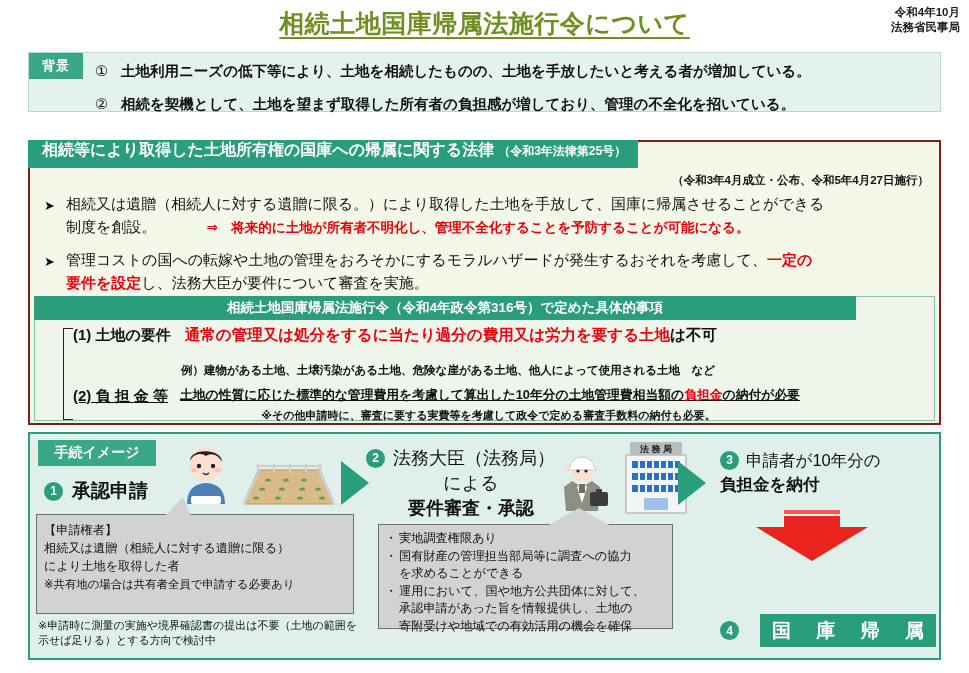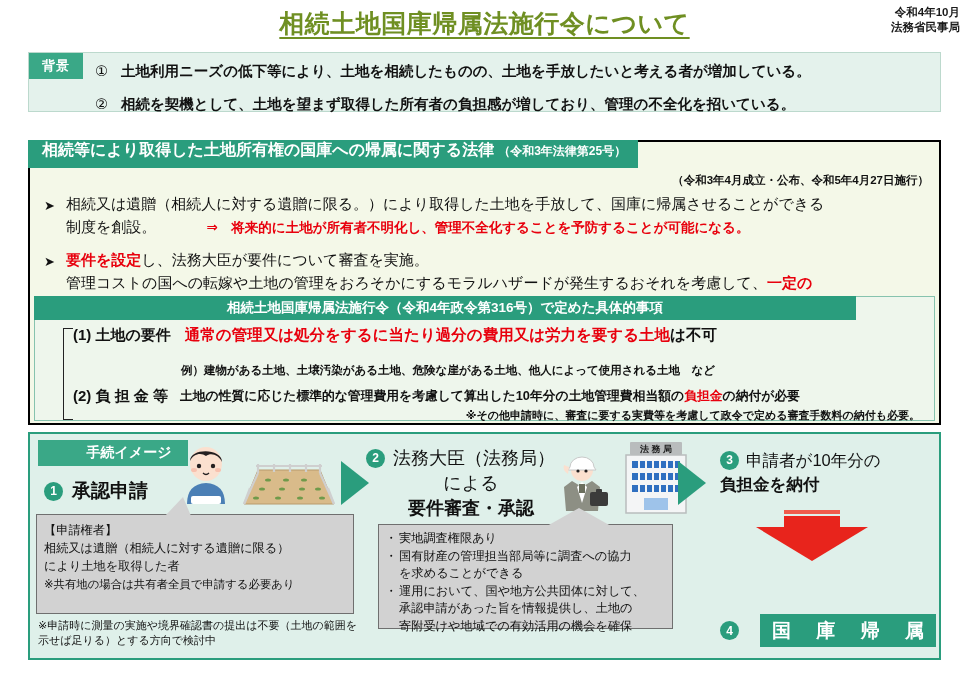--- a/index.html
+++ b/index.html
@@ -91,21 +91,21 @@
     font-weight: normal;
   }
 
   
   .law-block {
     position: absolute;
     left: 28px;
     top: 140px;
     width: 913px;
     height: 285px;
-    border: 2px solid #000000;
+    border: 2px solid #7f1d1d;
     background: #f4f8e8;
     box-sizing: border-box;
   }
   .law-head {
     position: absolute;
     left: -2px;
     top: -2px;
     height: 28px;
     padding: 0 12px 0 14px;
     background: #2a9d7d;
@@ -219,30 +219,30 @@
     white-space: nowrap;
   }
   .spec-r1 .spec-main .tail { color: #111; }
   .spec-example {
     margin-top: 17px;
     margin-left: 124px;
     font-size: 11.5px;
     font-weight: bold;
     white-space: nowrap;
   }
-  .spec-r2 { display: flex; align-items: center; margin-top: 9px; }
+  .spec-r2 { display: flex; align-items: flex-start; margin-top: 9px; text-decoration: underline; }
   .spec-r2 .spec-main {
     margin-left: 12px;
     font-size: 12.8px;
     font-weight: bold;
     white-space: nowrap;
   }
   .spec-note {
     margin-top: 2px;
-    text-align: right;
+    text-align: center;
     padding-right: 6px;
     font-size: 11px;
     font-weight: bold;
     white-space: nowrap;
   }
 
   
   .proc-block {
     position: absolute;
     left: 28px;
@@ -259,21 +259,20 @@
     top: 6px;
     width: 118px;
     height: 26px;
     background: #3aa887;
     color: #fff;
     font-size: 14px;
     font-weight: bold;
     display: flex;
     align-items: center;
     justify-content: center;
-    padding-left: 32px;
   }
 
   .step-num {
     display: inline-flex;
     width: 19px; height: 19px;
     border-radius: 50%;
     background: #2a9d7d;
     color: #fff;
     font-size: 12px;
     font-weight: bold;
@@ -520,24 +519,24 @@
       <div>相続又は遺贈（相続人に対する遺贈に限る。）により取得した土地を手放して、国庫に帰属させることができる</div>
       <div>
         <span>制度を創設。</span>
         <span class="arrow-note red">⇒　将来的に土地が所有者不明化し、管理不全化することを予防することが可能になる。</span>
       </div>
     </div>
 
     <div class="law-bullet">
       <span class="arrow">➤</span>
       <div>
-        <span class="red-b">要件を設定</span><span>し、法務大臣が要件について審査を実施。</span>
+        <span>管理コストの国への転嫁や土地の管理をおろそかにするモラルハザードが発生するおそれを考慮して、</span><span class="red-b">一定の</span>
       </div>
       <div>
-        <span>管理コストの国への転嫁や土地の管理をおろそかにするモラルハザードが発生するおそれを考慮して、</span><span class="red-b">一定の</span>
+        <span class="red-b">要件を設定</span><span>し、法務大臣が要件について審査を実施。</span>
       </div>
     </div>
 
   </div>
 
   <div class="spec-box">
     <div class="spec-head">相続土地国庫帰属法施行令（令和4年政令第316号）で定めた具体的事項</div>
     <div class="spec-items">
       <div class="spec-bracket"></div>
 

